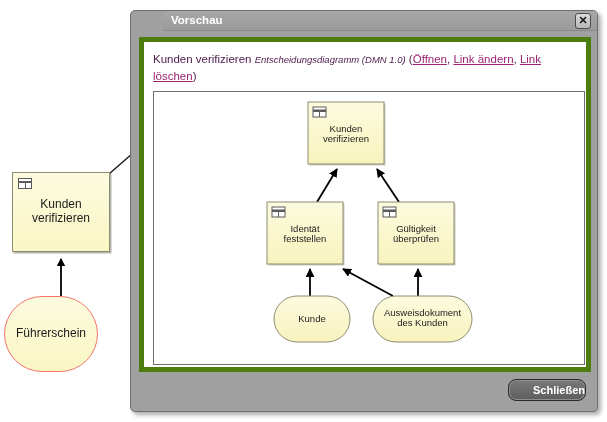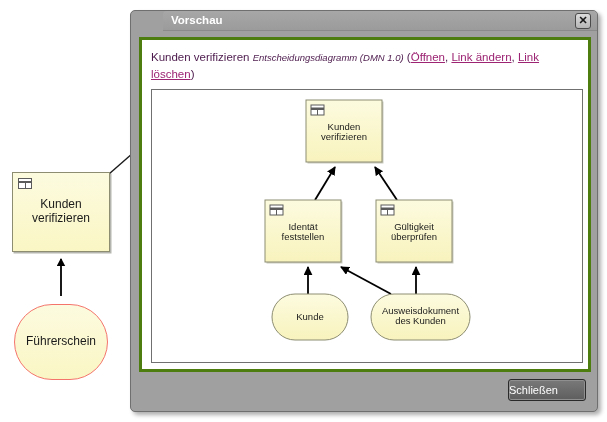--- a/index.html
+++ b/index.html
@@ -118,21 +118,21 @@
     text-align: center;
     cursor: pointer;
   }
 
   #dialog-body {
     position: absolute;
     left: 8px; top: 26px;
     width: 452px; height: 335px;
     box-sizing: border-box;
     background: #ffffff;
-    border: 3px solid #4d7c0f;
+    border: 5px solid #4d7c0f;
   }
 
   #header-text {
     position: absolute;
     left: 9px; top: 9px;
     width: 420px;
     font-size: 11.5px;
     color: #4c1a4c;
     line-height: 1.45;
   }
@@ -162,47 +162,47 @@
     position: absolute;
     left: 0; bottom: 0;
     width: 100%; height: 38px;
   }
   #close-text-btn {
     position: absolute;
     right: 11px; top: 6px;
     width: 78px; height: 22px;
     box-sizing: border-box;
     border: 1px solid #2a2a2a;
-    border-radius: 3px;
+    border-radius: 8px;
     background: linear-gradient(to bottom, #797979 0%, #5e5e5e 100%);
     color: #ffffff;
     font-size: 11px;
-    font-weight: normal;
+    font-weight: bold;
     line-height: 20px;
-    text-align: left;
+    text-align: right;
     cursor: pointer;
     box-shadow: inset 0 0 0 1px #8f8f8f;
   }
 </style>
 </head>
 <body>
 
 <div id="canvas">
 
   <svg width="607" height="422" style="position:absolute;left:0;top:0;">
     <line x1="109" y1="174" x2="141" y2="146" stroke="#1a1a1a" stroke-width="1.4"></line>
   </svg>
 
   <div class="dmn-box" style="left:12px;top:172px;width:98px;height:80px;font-size:12px;">
     <span class="table-icon"></span>
     <span class="label">Kunden
 verifizieren</span>
   </div>
 
-  <div class="dmn-oval accent" style="left:14px;top:296px;width:94px;height:76px;font-size:12px;margin-top:8px;">
+  <div class="dmn-oval accent" style="left:4px;top:296px;width:94px;height:76px;font-size:12px;">
     <span class="label">Führerschein</span>
   </div>
 
   <svg width="607" height="422" style="position:absolute;left:0;top:0;pointer-events:none;">
     <defs>
       <marker id="bgArrow" markerWidth="9" markerHeight="9" refX="7" refY="4.2" orient="auto" markerUnits="userSpaceOnUse">
         <path d="M0,0 L8,4.2 L0,8.4 z" fill="#000000"></path>
       </marker>
     </defs>
     <line x1="61" y1="296" x2="61" y2="259" stroke="#000000" stroke-width="1.8" marker-end="url(#bgArrow)"></line>

